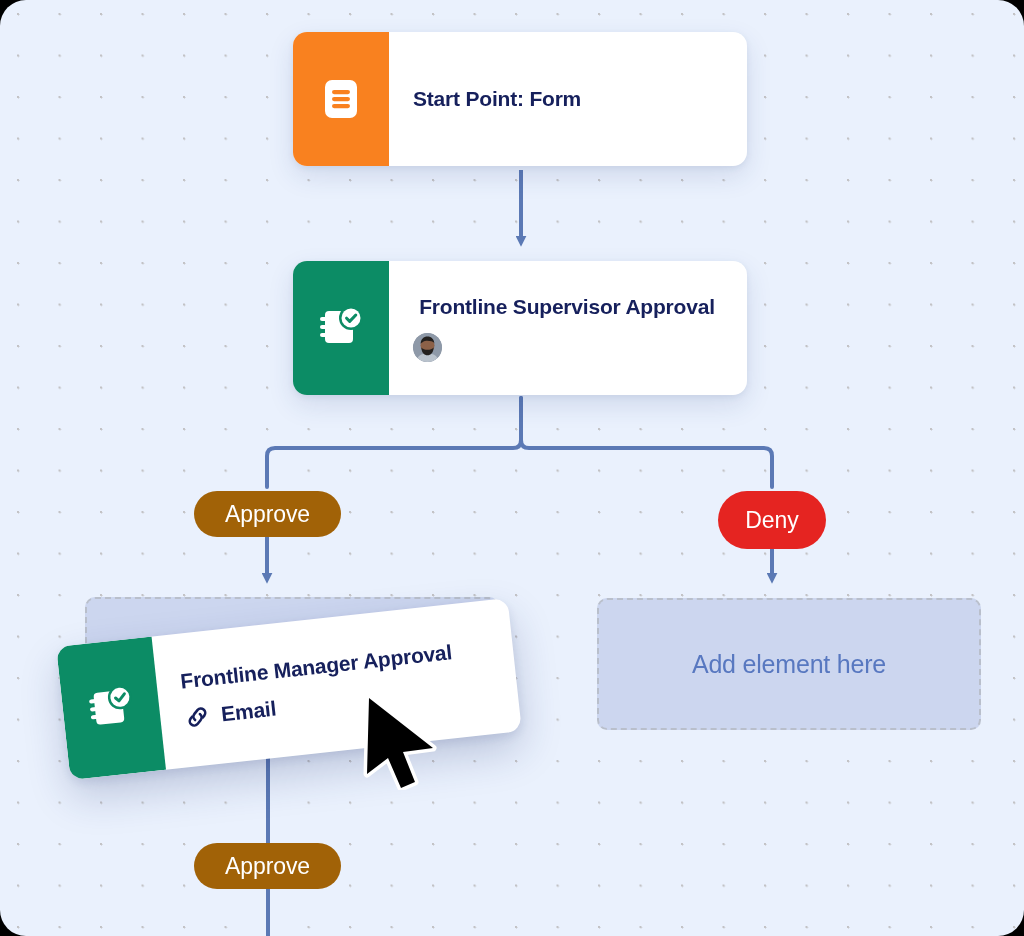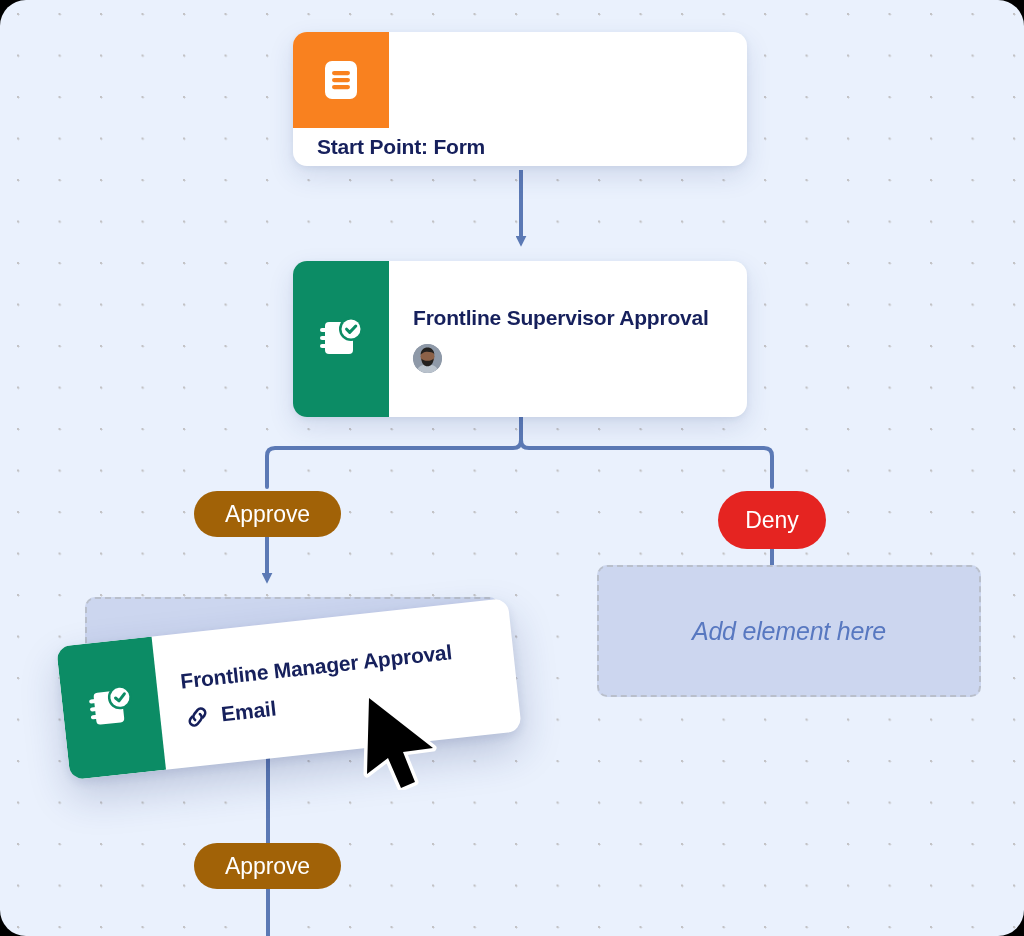--- a/index.html
+++ b/index.html
@@ -74,30 +74,30 @@
     letter-spacing: -0.2px;
     white-space: nowrap;
   }
 
   
   #node-start {
     left: 293px;
     top: 32px;
     width: 454px;
     height: 134px;
-    flex-direction: column;
   }
   #node-start .node-icon { background: #f9811f; }
 
   
   #node-supervisor {
     left: 293px;
     top: 261px;
     width: 454px;
-    height: 156px;
+    height: 134px;
+    text-align: center;
   }
   #node-supervisor .node-icon { background: #0c8c65; }
 
   
   #node-manager {
     left: 62px;
     top: 622px;
     width: 454px;
     height: 134px;
     transform: rotate(-6.2deg);
@@ -145,21 +145,21 @@
     background: #ccd6ef;
     border-radius: 10px;
     display: flex;
     align-items: center;
     justify-content: center;
     font-size: 25px;
     color: #5878c0;
     letter-spacing: -0.2px;
   }
   #dropzone-left  { left: 85px;  top: 597px; width: 410px; height: 128px; z-index: 5; }
-  #dropzone-right { left: 597px; top: 565px; width: 380px; height: 128px; z-index: 5; font-style: italic; }
+  #dropzone-right { left: 597px; top: 598px; width: 380px; height: 128px; z-index: 5; }
 
   
   #cursor {
     position: absolute;
     left: 357px;
     top: 690px;
     width: 88px;
     height: 100px;
     z-index: 60;
     pointer-events: none;

